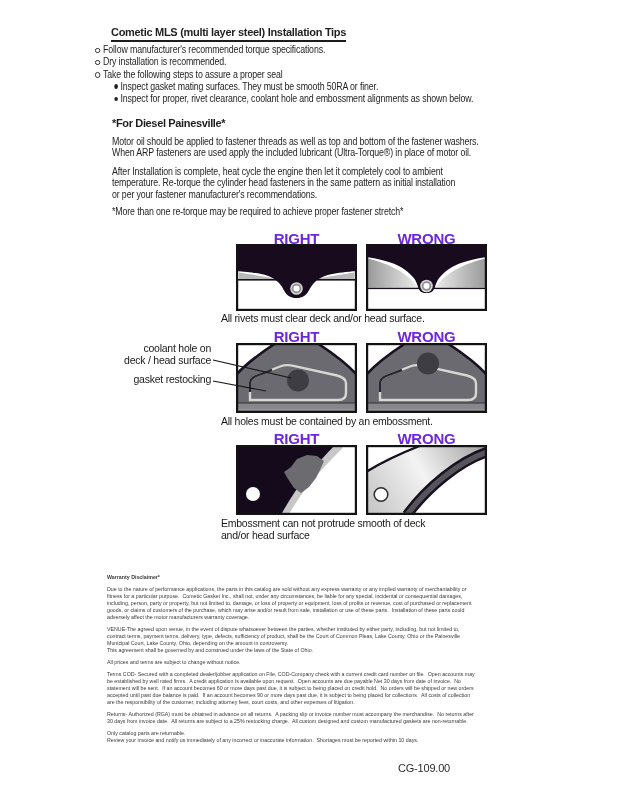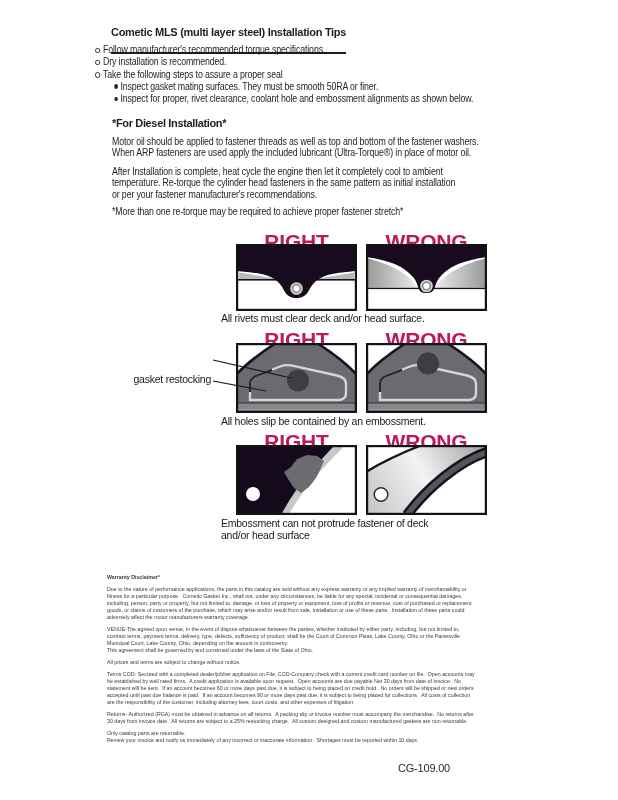--- a/index.html
+++ b/index.html
@@ -5,33 +5,33 @@
   html,body{margin:0;padding:0;background:#e8e8e8;}
   .page{
     position:relative;width:618px;height:800px;background:#ffffff;
     font-family:"Liberation Sans","DejaVu Sans",sans-serif;color:#1f1f1f;
     overflow:hidden;margin:0 auto;
   }
   .cond{transform:scaleX(0.88);transform-origin:0 0;}
   .title{
     position:absolute;left:111px;top:26px;margin:0;
     font-size:11px;font-weight:bold;letter-spacing:-0.3px;
-    border-bottom:2px solid #1c1c1c;padding-bottom:14px;display:inline-block;
+    border-bottom:2px solid #1c1c1c;padding-bottom:2px;display:inline-block;
   }
   .bullets{position:absolute;left:95px;top:44px;width:520px;font-size:10px;line-height:12.3px;letter-spacing:-0.15px;}
   .b{display:flex;align-items:flex-start;}
   .b.sub{margin-left:22px;}
   .ring{flex:0 0 auto;width:3.6px;height:3.6px;border:1px solid #2a2a2a;border-radius:50%;margin:3.6px 3.5px 0 0;}
   .dot{flex:0 0 auto;width:4.2px;height:4.2px;background:#1f1f1f;border-radius:50%;margin:3.6px 2.8px 0 0;}
   .heading2{position:absolute;left:112px;top:117px;margin:0;font-size:11px;font-weight:bold;letter-spacing:-0.35px;}
   .para{position:absolute;left:112px;white-space:pre;font-size:10px;line-height:11.3px;letter-spacing:-0.15px;}
   .p1{top:136px;}
   .p2{top:166px;}
   .note{top:206px;}
-  .dlabel{position:absolute;width:121px;text-align:center;font-size:21px;font-weight:bold;letter-spacing:-0.2px;color:#be185d;}
+  .dlabel{position:absolute;width:121px;text-align:center;font-size:15px;font-weight:bold;letter-spacing:-0.2px;color:#6d28d9;}
   .dbox{position:absolute;width:121px;}
   .caption{position:absolute;left:221px;font-size:10.5px;line-height:12px;letter-spacing:-0.25px;white-space:pre;color:#1a1a1a;}
   .ann{position:absolute;left:60px;width:151px;text-align:right;font-size:10.5px;line-height:11.5px;letter-spacing:-0.25px;white-space:pre;color:#1a1a1a;}
   .leader{position:absolute;left:205px;top:350px;}
   .legal{position:absolute;left:107px;top:574px;width:470px;font-size:6px;line-height:7px;color:#3a3a3a;}
   .legal .lh{font-weight:bold;margin:0;}
   .legal p{margin:5px 0 0 0;white-space:pre;}
   .pagenum{position:absolute;left:390px;top:762px;font-size:11px;letter-spacing:-0.2px;color:#2b2b2b;margin-left:8px;}
   svg{display:block;}
 </style>
@@ -58,21 +58,21 @@
     <div class="b sub">
       <span class="dot"></span>
       <span>Inspect gasket mating surfaces.  They must be smooth 50RA or finer.</span>
     </div>
     <div class="b sub">
       <span class="dot"></span>
       <span>Inspect for proper, rivet clearance, coolant hole and embossment alignments as shown below.</span>
     </div>
   </div>
 
-  <h2 class="heading2">*For Diesel Installation*</h2>
+  <h2 class="heading2">*For Diesel Painesville*</h2>
   <div class="para p1 cond">Motor oil should be applied to fastener threads as well as top and bottom of the fastener washers.
 When ARP fasteners are used apply the included lubricant (Ultra-Torque®) in place of motor oil.</div>
   <div class="para p2 cond">After Installation is complete, heat cycle the engine then let it completely cool to ambient
 temperature. Re-torque the cylinder head fasteners in the same pattern as initial installation
 or per your fastener manufacturer's recommendations.</div>
   <div class="para note cond">*More than one re-torque may be required to achieve proper fastener stretch*</div>
 
   <div class="dlabel" style="left:236px;top:230px">RIGHT</div>
   <div class="dlabel" style="left:366px;top:230px">WRONG</div>
 
@@ -146,28 +146,30 @@
       <path d="M40,0 C23,11 9,22 0,32" fill="none" stroke="#19111f" stroke-width="2.6"></path>
       <path d="M121,0 H81 C98,11 112,22 121,32 Z" fill="#ffffff"></path>
       <path d="M81,0 C98,11 112,22 121,32" fill="none" stroke="#19111f" stroke-width="2.6"></path>
       <path d="M14,57 V41 C14,37 16,34.5 20,33 L44,23.5 C48.5,21.8 53,21.8 57.5,22.8 L101,32.5 C107,34 110,36.5 110,40.5 V50 C110,55 107,57 102,57 Z" fill="none" stroke="#d6d6d3" stroke-width="2.4"></path>
       <path d="M14,49 V41 C14,37 16,34.5 20,33 L36,26.8" fill="none" stroke="#26262e" stroke-width="2.4"></path>
       <circle cx="62" cy="20.5" r="11" fill="#3d3d43"></circle>
       <rect x="1.1" y="1.1" width="118.8" height="67.8" fill="none" stroke="#131313" stroke-width="2.2"></rect>
     </svg>
   </div>
 
+  <div class="ann" style="top:343px">coolant hole on
+deck / head surface</div>
   <div class="ann" style="top:374px">gasket restocking</div>
 
   <svg class="leader" width="100" height="50" viewBox="0 0 100 50">
     <line x1="8" y1="10" x2="86" y2="28" stroke="#1a1a1a" stroke-width="1.2"></line>
     <line x1="8" y1="31" x2="61" y2="41" stroke="#1a1a1a" stroke-width="1.2"></line>
   </svg>
 
-  <div class="caption" style="top:415px">All holes slip be contained by an embossment.</div>
+  <div class="caption" style="top:415px">All holes must be contained by an embossment.</div>
 
   <div class="dlabel" style="left:236px;top:430px">RIGHT</div>
   <div class="dlabel" style="left:366px;top:430px">WRONG</div>
 
   <div class="dbox" style="left:236px;top:445px">
     <svg width="121" height="70" viewBox="0 0 121 70">
       <rect width="121" height="70" fill="#ffffff"></rect>
       <path d="M104,0 C84,20 63,42 48,70" fill="none" stroke="#c7c7c7" stroke-width="8"></path>
       <path d="M0,0 H99 C80,20 60,41 45,70 L0,70 Z" fill="#150a1b"></path>
       <polygon points="55,22 61,14 71,10 81,11 88,16 84,25 80,33 73,42 65,48 58,43 52,34 48,27" fill="#6b6b70"></polygon>
@@ -188,21 +190,21 @@
       <rect width="121" height="70" fill="#ffffff"></rect>
       <path d="M56,0 C33,9 13,19 0,27 L0,70 H37 C58,41 90,14 121,3 V0 Z" fill="url(#g3)"></path>
       <path d="M56,0 C33,9 13,19 0,27" fill="none" stroke="#19111f" stroke-width="2.4"></path>
       <path d="M121,7 C92,17 61,43 41,70" fill="none" stroke="#19111f" stroke-width="10.5"></path>
       <path d="M121,7 C92,17 61,43 41,70" fill="none" stroke="#55555b" stroke-width="5.5"></path>
       <circle cx="15" cy="49.5" r="6.8" fill="#ffffff" stroke="#2c2c32" stroke-width="1.5"></circle>
       <rect x="1.1" y="1.1" width="118.8" height="67.8" fill="none" stroke="#131313" stroke-width="2.2"></rect>
     </svg>
   </div>
 
-  <div class="caption" style="top:517px">Embossment can not protrude fastener of deck
+  <div class="caption" style="top:517px">Embossment can not protrude smooth of deck
 and/or head surface</div>
 
   <div class="legal cond">
     <p class="lh">Warranty Disclaimer*</p>
     <p>Due to the nature of performance applications, the parts in this catalog are sold without any express warranty or any implied warranty of merchantability or
 fitness for a particular purpose.  Cometic Gasket Inc., shall not, under any circumstances, be liable for any special, incidental or consequential damages,
 including, person, party or property, but not limited to, damage, or loss of property or equipment, loss of profits or revenue, cost of purchased or replacement
 goods, or claims of customers of the purchase, which may arise and/or result from sale, installation or use of these parts.  Installation of these parts could
 adversely affect the motor manufacturers warranty coverage.</p>
     <p>VENUE-The agreed upon venue, in the event of dispute whatsoever between the parties, whether instituted by either party, including, but not limited to,

